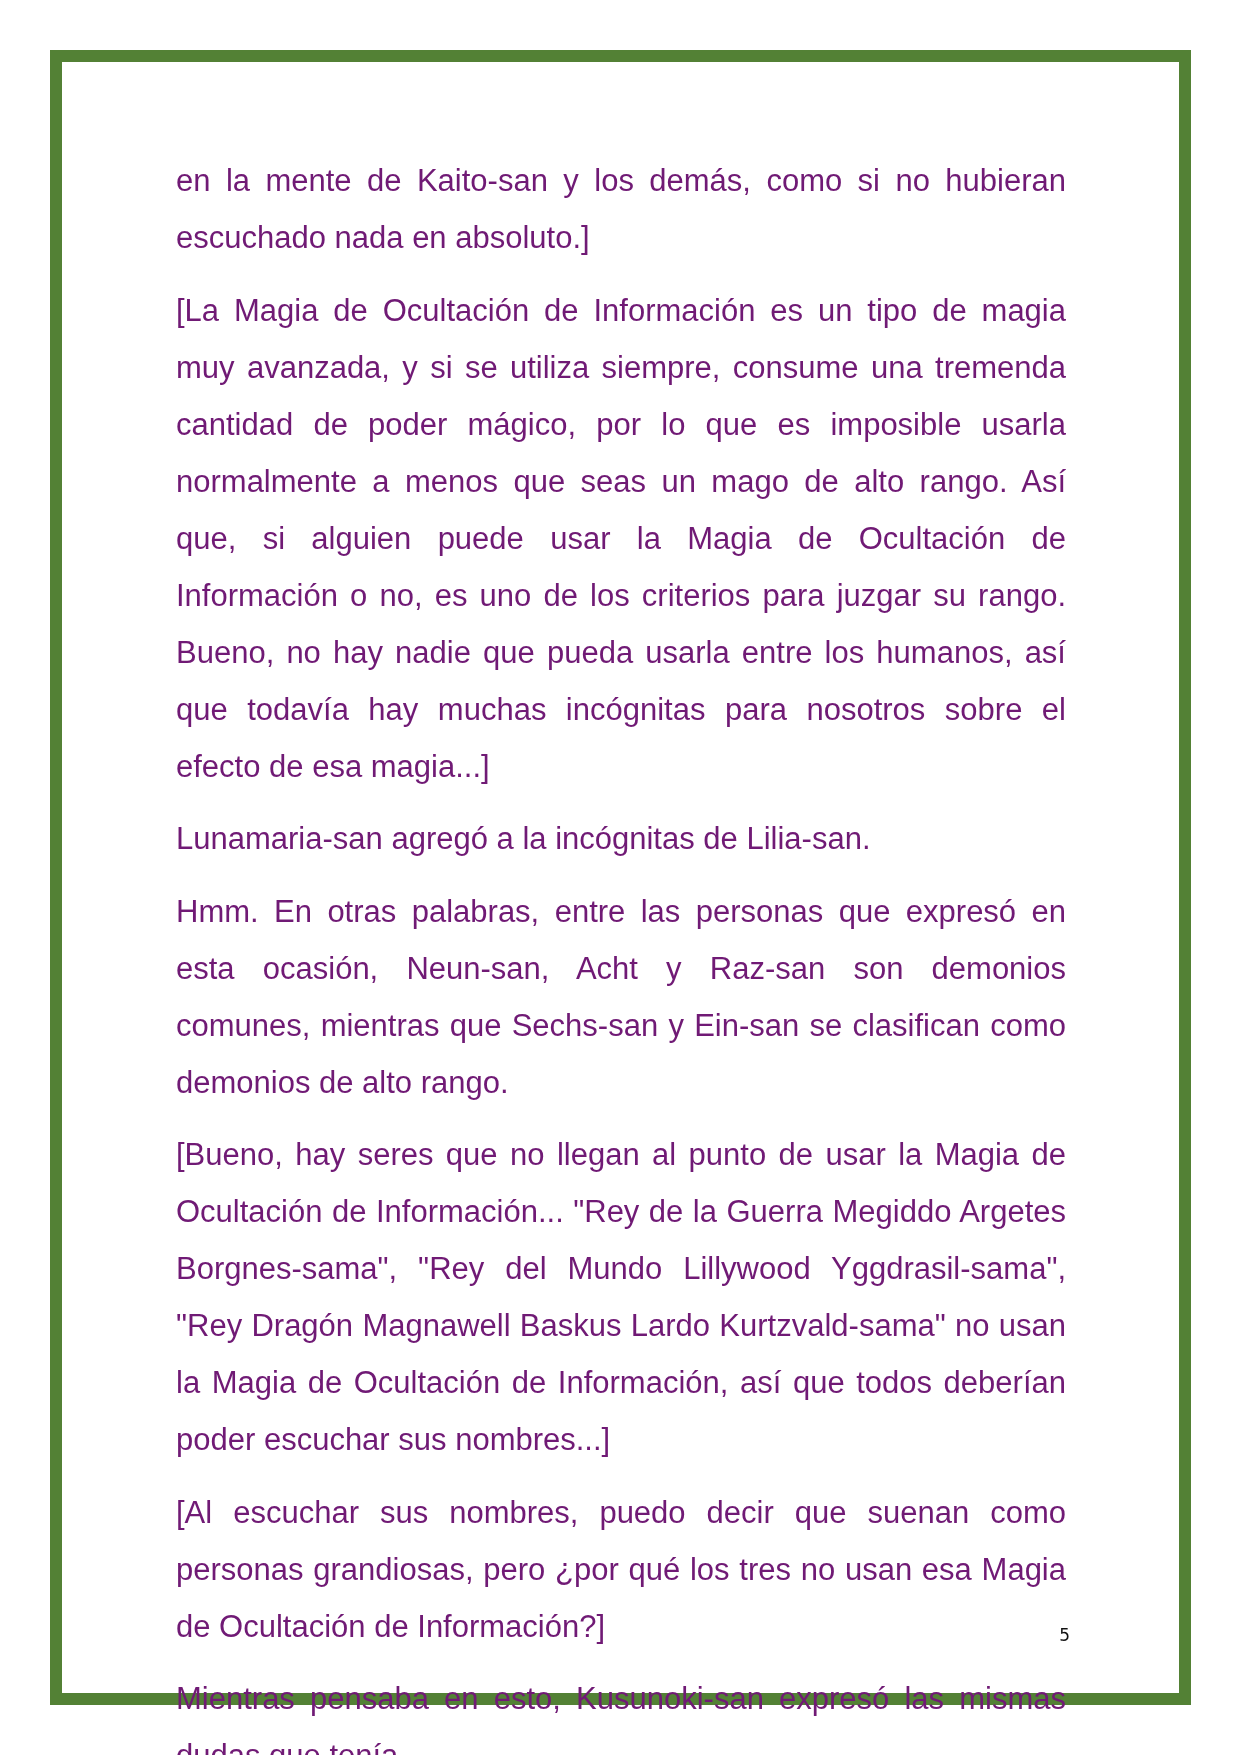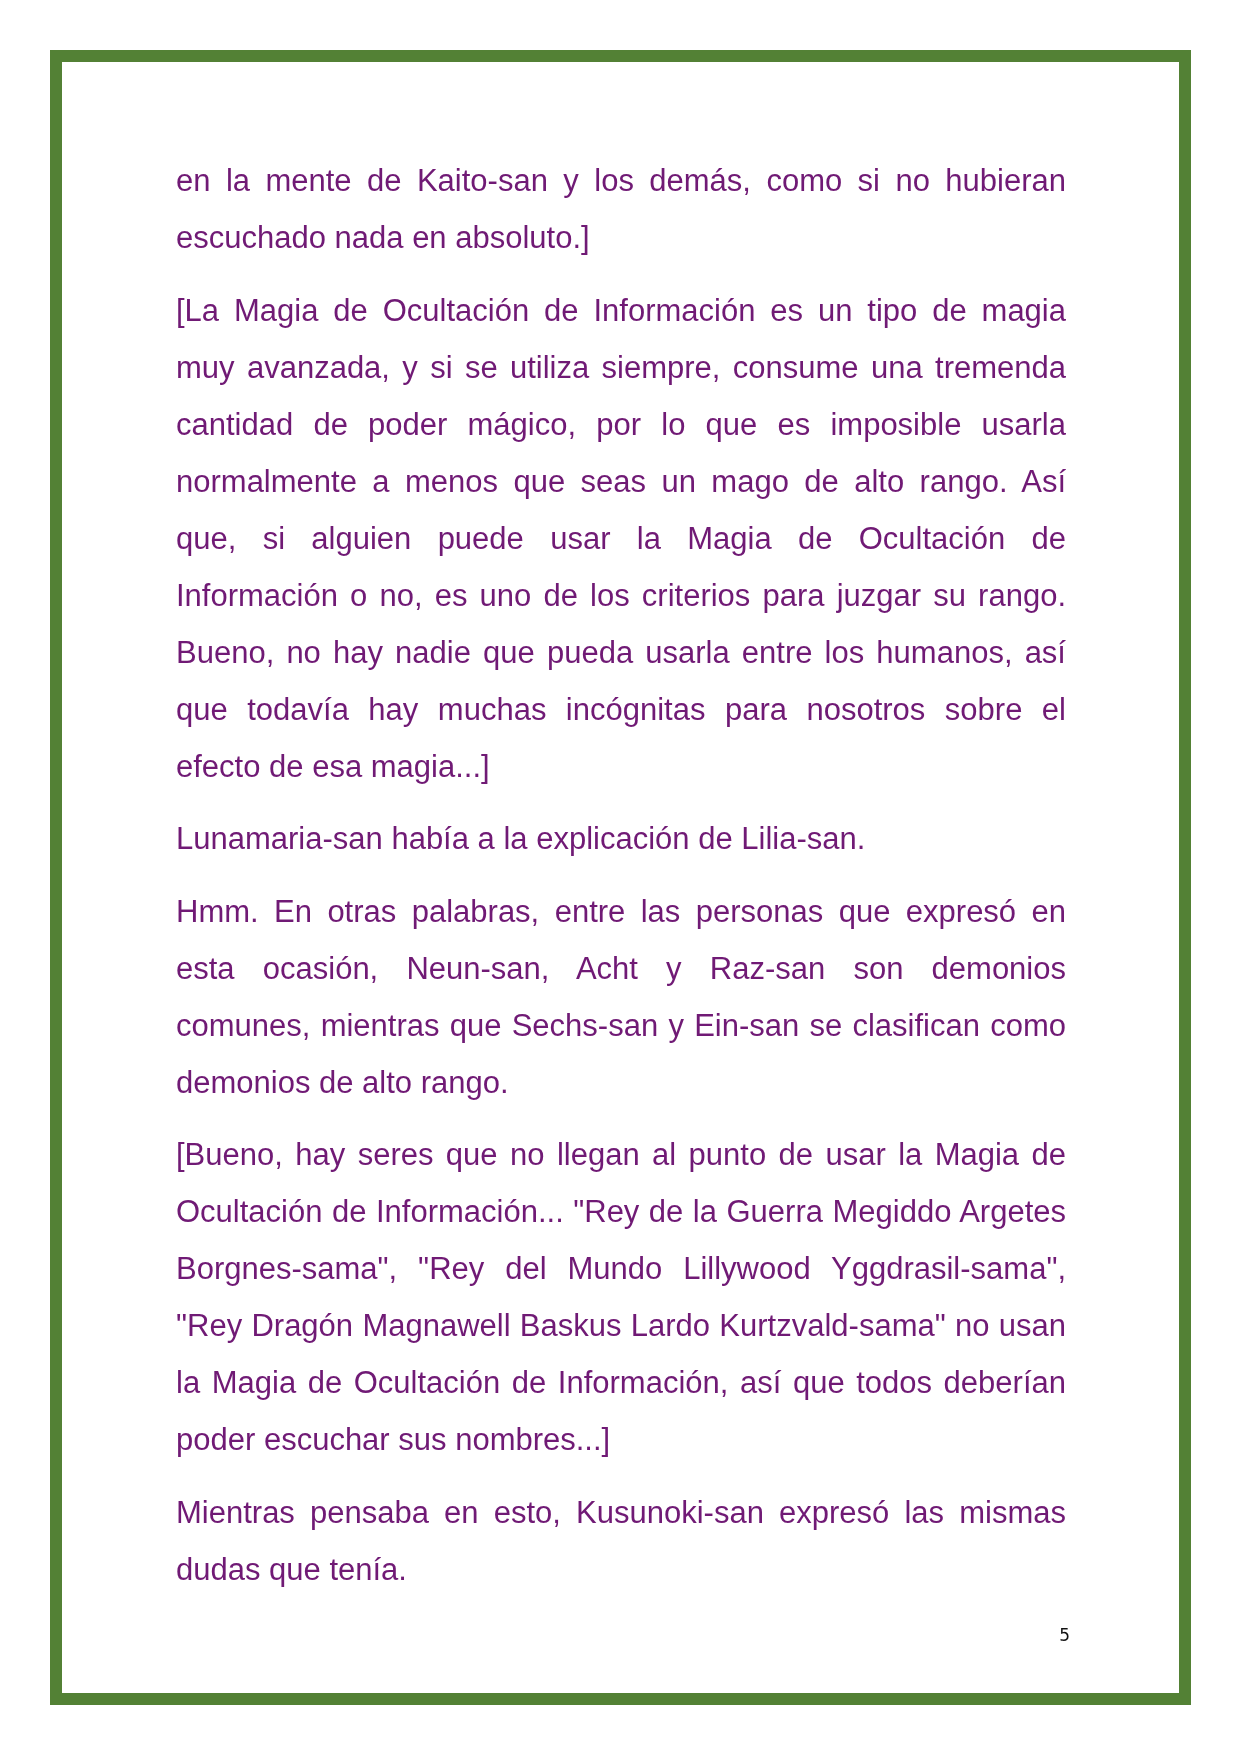--- a/index.html
+++ b/index.html
@@ -33,19 +33,20 @@
   }
 </style>
 </head>
 <body>
 
 <div class="page-border"></div>
 
 <div class="body-text">
   <p>en la mente de Kaito-san y los demás, como si no hubieran escuchado nada en absoluto.]</p>
   <p>[La Magia de Ocultación de Información es un tipo de magia muy avanzada, y si se utiliza siempre, consume una tremenda cantidad de poder mágico, por lo que es imposible usarla normalmente a menos que seas un mago de alto rango. Así que, si alguien puede usar la Magia de Ocultación de Información o no, es uno de los criterios para juzgar su rango. Bueno, no hay nadie que pueda usarla entre los humanos, así que todavía hay muchas incógnitas para nosotros sobre el efecto de esa magia...]</p>
-  <p>Lunamaria-san había a la explicación de Lilia-san.</p>
+  <p>Lunamaria-san agregó a la incógnitas de Lilia-san.</p>
   <p>Hmm. En otras palabras, entre las personas que expresó en esta ocasión, Neun-san, Acht y Raz-san son demonios comunes, mientras que Sechs-san y Ein-san se clasifican como demonios de alto rango.</p>
   <p>[Bueno, hay seres que no llegan al punto de usar la Magia de Ocultación de Información... "Rey de la Guerra Megiddo Argetes Borgnes-sama", "Rey del Mundo Lillywood Yggdrasil-sama", "Rey Dragón Magnawell Baskus Lardo Kurtzvald-sama" no usan la Magia de Ocultación de Información, así que todos deberían poder escuchar sus nombres...]</p>
+  <p>[Al escuchar sus nombres, puedo decir que suenan como personas grandiosas, pero ¿por qué los tres no usan esa Magia de Ocultación de Información?]</p>
   <p>Mientras pensaba en esto, Kusunoki-san expresó las mismas dudas que tenía.</p>
 </div>
 
 <div class="page-number">5</div>
 
 </body></html>

